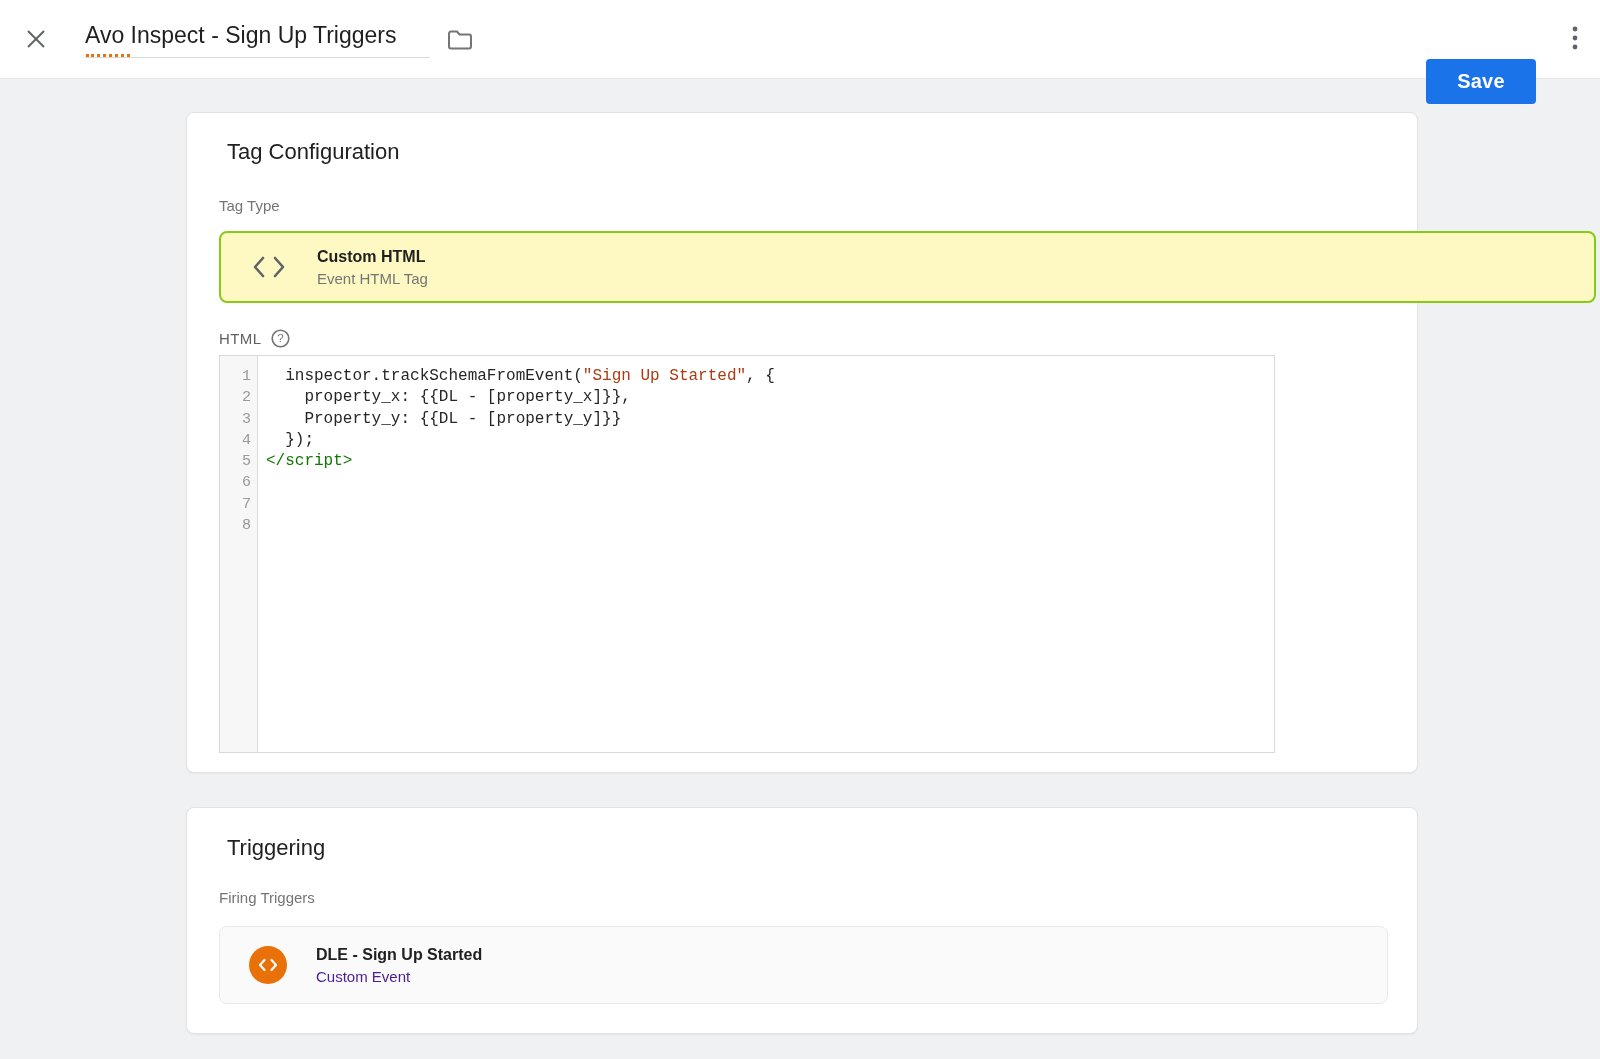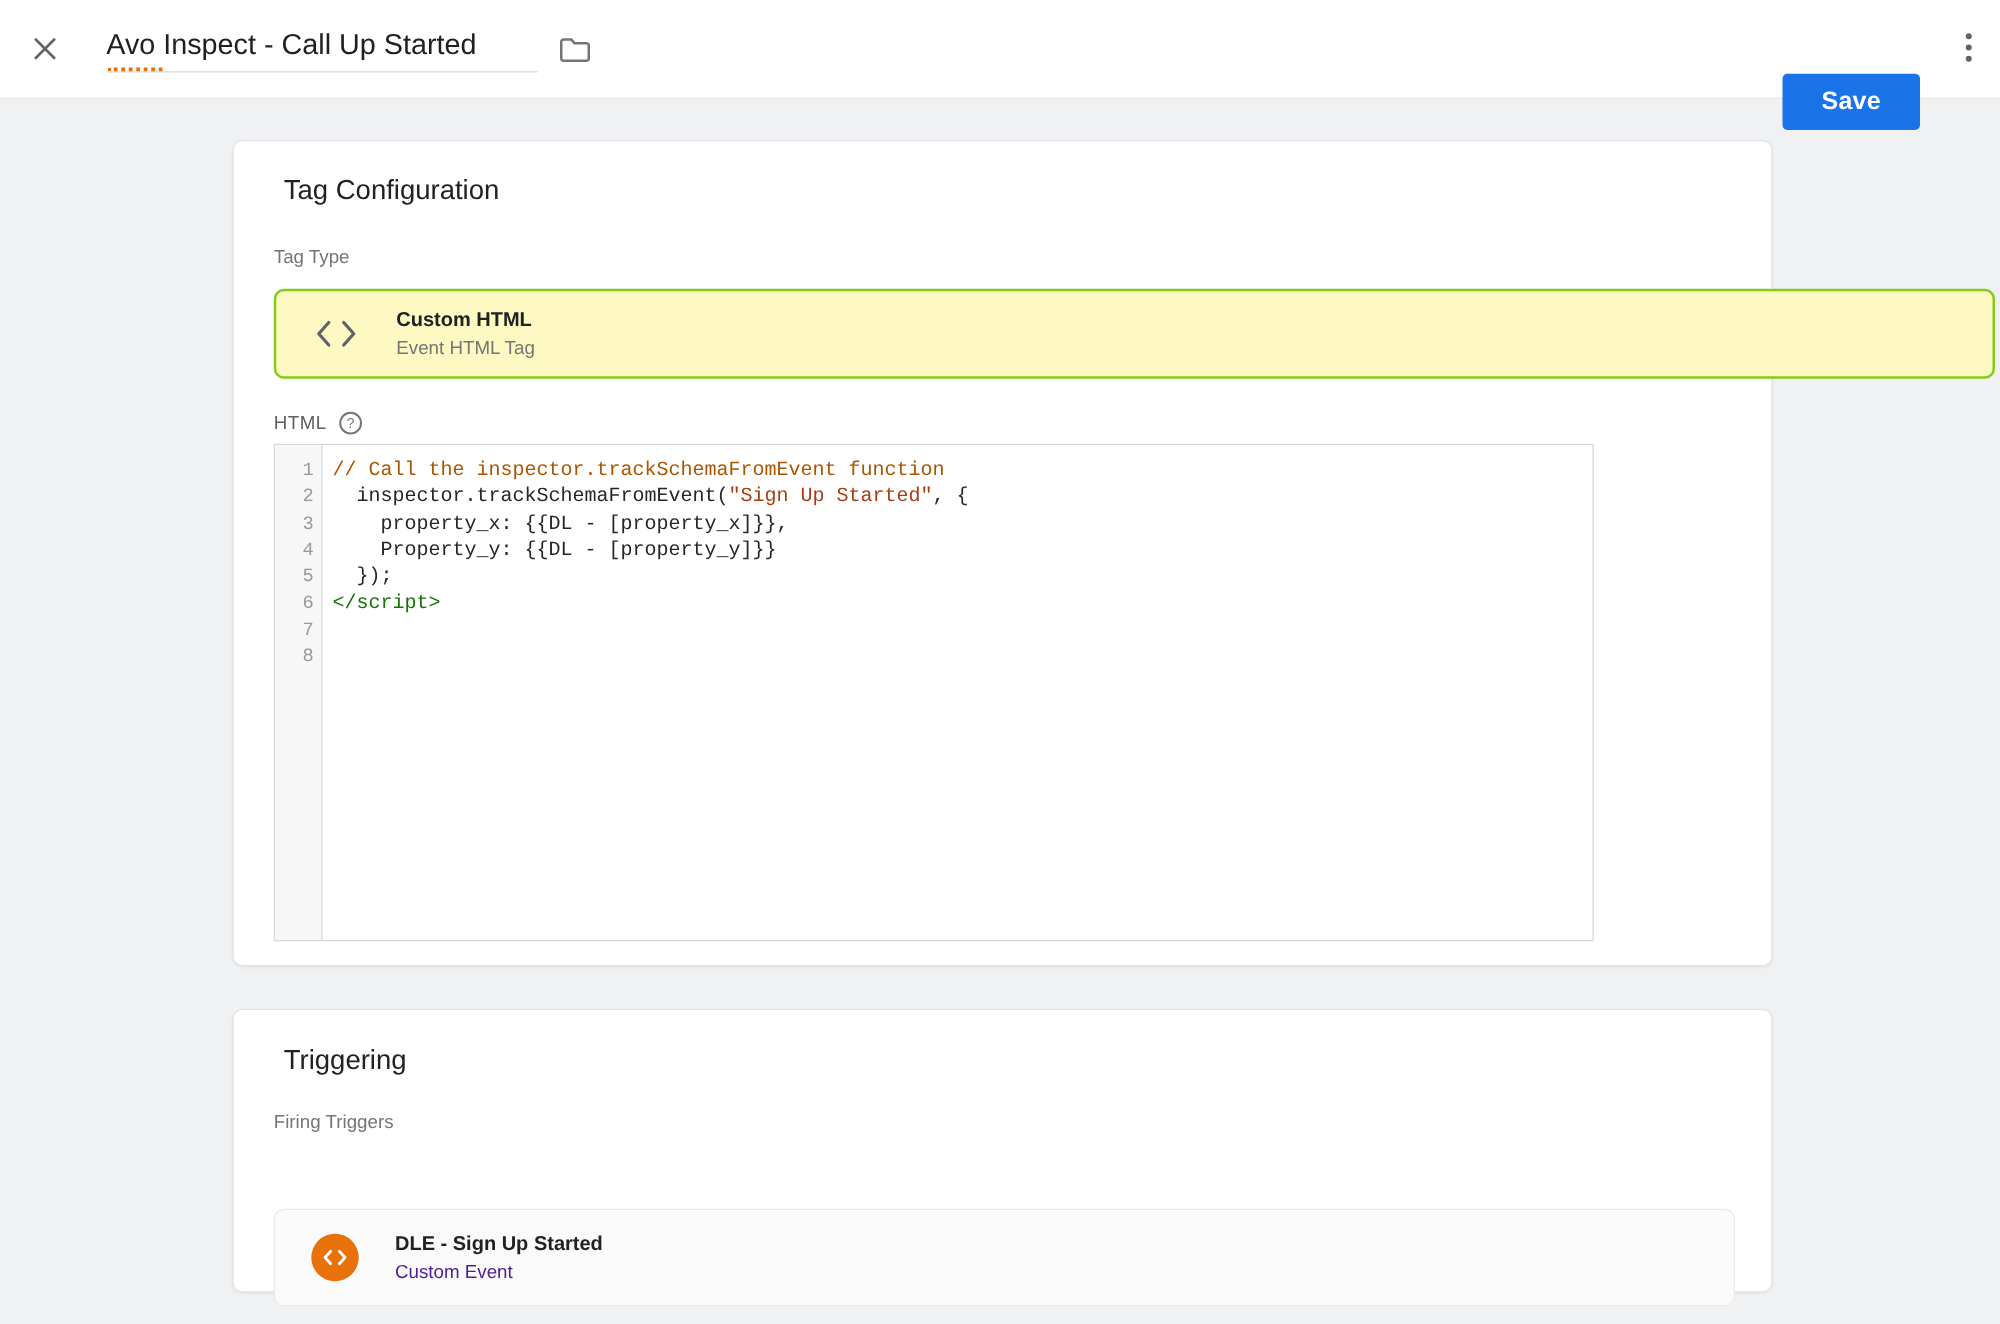--- a/index.html
+++ b/index.html
@@ -92,21 +92,21 @@
   }
   .tok-plain   { color:#262626; }
   .tok-tag     { color:var(--tok-tag,#117700); }
   .tok-comment { color:var(--tok-comment,#aa5500); }
   .tok-string  { color:var(--tok-string,#aa3c14); }
 
   
   .trigger-row {
     position:absolute; left:32px; top:118px; width:1169px; height:78px;
     background:#fafafa; border:1px solid #e7e9ec; border-radius:8px;
-    display:flex; align-items:center; cursor:pointer;margin-top:41px;
+    display:flex; align-items:center; cursor:pointer;
   }
   .trigger-icon-wrap { width:96px; display:flex; justify-content:center; }
   .trigger-circle {
     width:38px; height:38px; border-radius:50%;
     background:var(--trigger-orange,#e8710a);
     display:flex; align-items:center; justify-content:center;
   }
   .trigger-name { font-size:16px; font-weight:bold; color:#212121; }
   .trigger-type { font-size:15px; color:#4c1d95; margin-top:4px; }
 </style>
@@ -115,21 +115,21 @@
 
 <div class="header">
   <div class="close-btn">
     <svg width="22" height="22" viewBox="0 0 22 22">
       <line x1="3" y1="3" x2="19" y2="19" stroke="#5f6368" stroke-width="2"></line>
       <line x1="19" y1="3" x2="3" y2="19" stroke="#5f6368" stroke-width="2"></line>
     </svg>
   </div>
 
   <div class="title-wrap">
-    <div class="title-input">Avo Inspect - Call Up Started</div>
+    <div class="title-input">Avo Inspect - Sign Up Triggers</div>
     <div class="spell-dots"></div>
   </div>
 
   <div class="folder-btn">
     <svg width="26" height="22" viewBox="0 0 26 22" fill="none">
       <path d="M2 4.5 a2 2 0 0 1 2-2 h6 l2.5 3 h9.5 a2 2 0 0 1 2 2 v10 a2 2 0 0 1-2 2 h-18 a2 2 0 0 1-2-2 z" stroke="#757575" stroke-width="2"></path>
     </svg>
   </div>
 
   <button class="save-btn">Save</button>
@@ -176,21 +176,20 @@
         <div class="ln">1</div>
         <div class="ln">2</div>
         <div class="ln">3</div>
         <div class="ln">4</div>
         <div class="ln">5</div>
         <div class="ln">6</div>
         <div class="ln">7</div>
         <div class="ln">8</div>
       </div>
     <div class="code-area">
-        <div class="code-line"><span class="tok-comment">// Call the inspector.trackSchemaFromEvent function</span></div>
         <div class="code-line"><span class="tok-plain">  inspector.trackSchemaFromEvent(</span><span class="tok-string">"Sign Up Started"</span><span class="tok-plain">, {</span></div>
         <div class="code-line"><span class="tok-plain">    property_x: {{DL - [property_x]}},</span></div>
         <div class="code-line"><span class="tok-plain">    Property_y: {{DL - [property_y]}}</span></div>
         <div class="code-line"><span class="tok-plain">  });</span></div>
         <div class="code-line"><span class="tok-tag">&lt;/script&gt;</span></div>
         <div class="code-line"> </div>
       </div>
   </div>
 </div>
 

